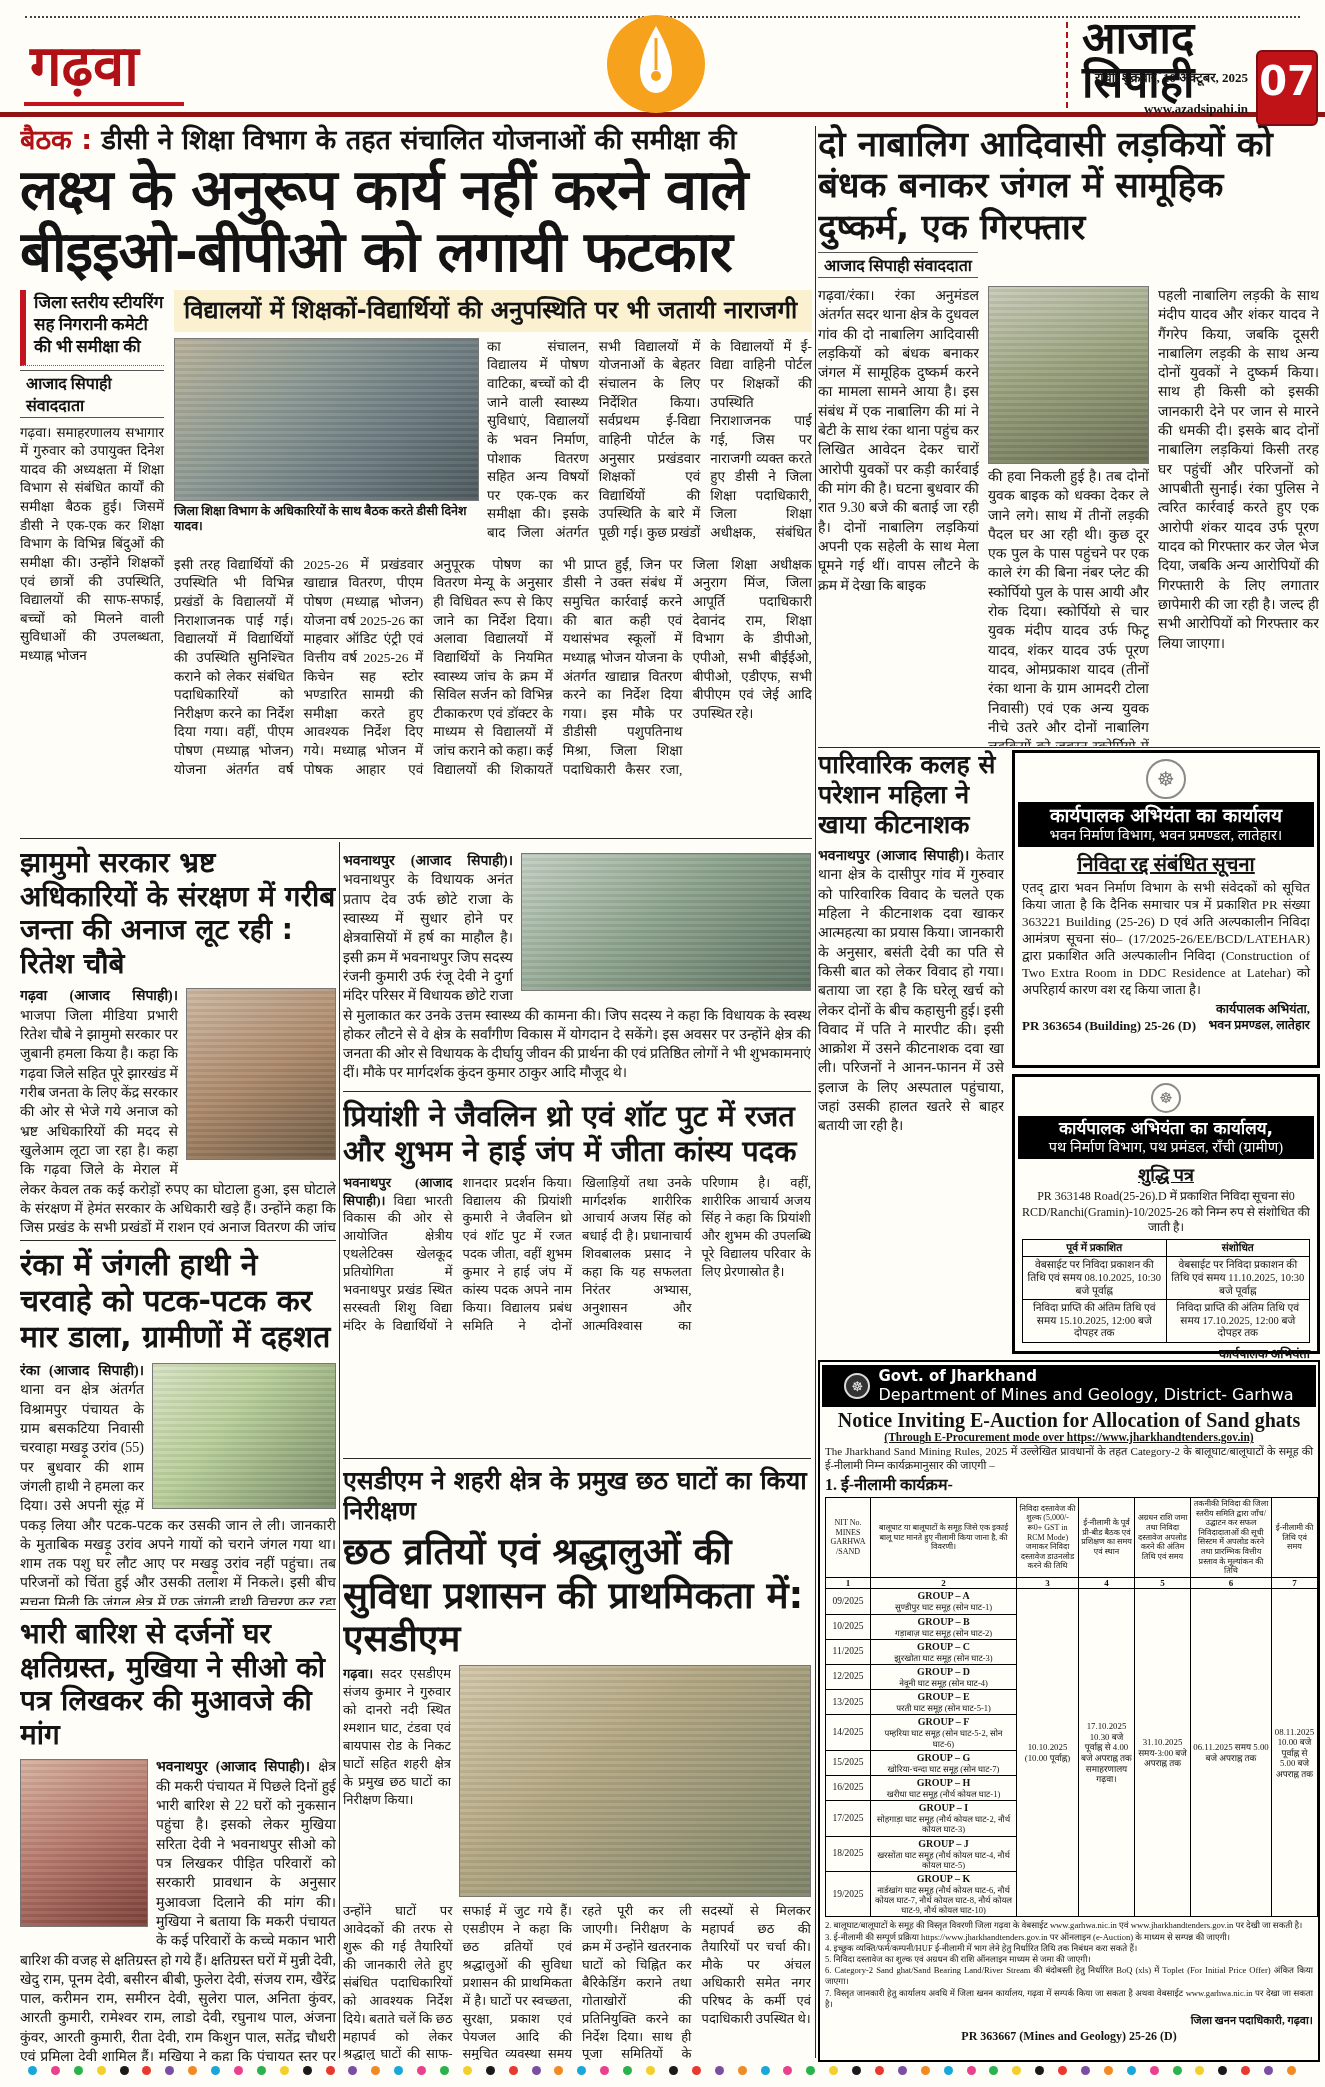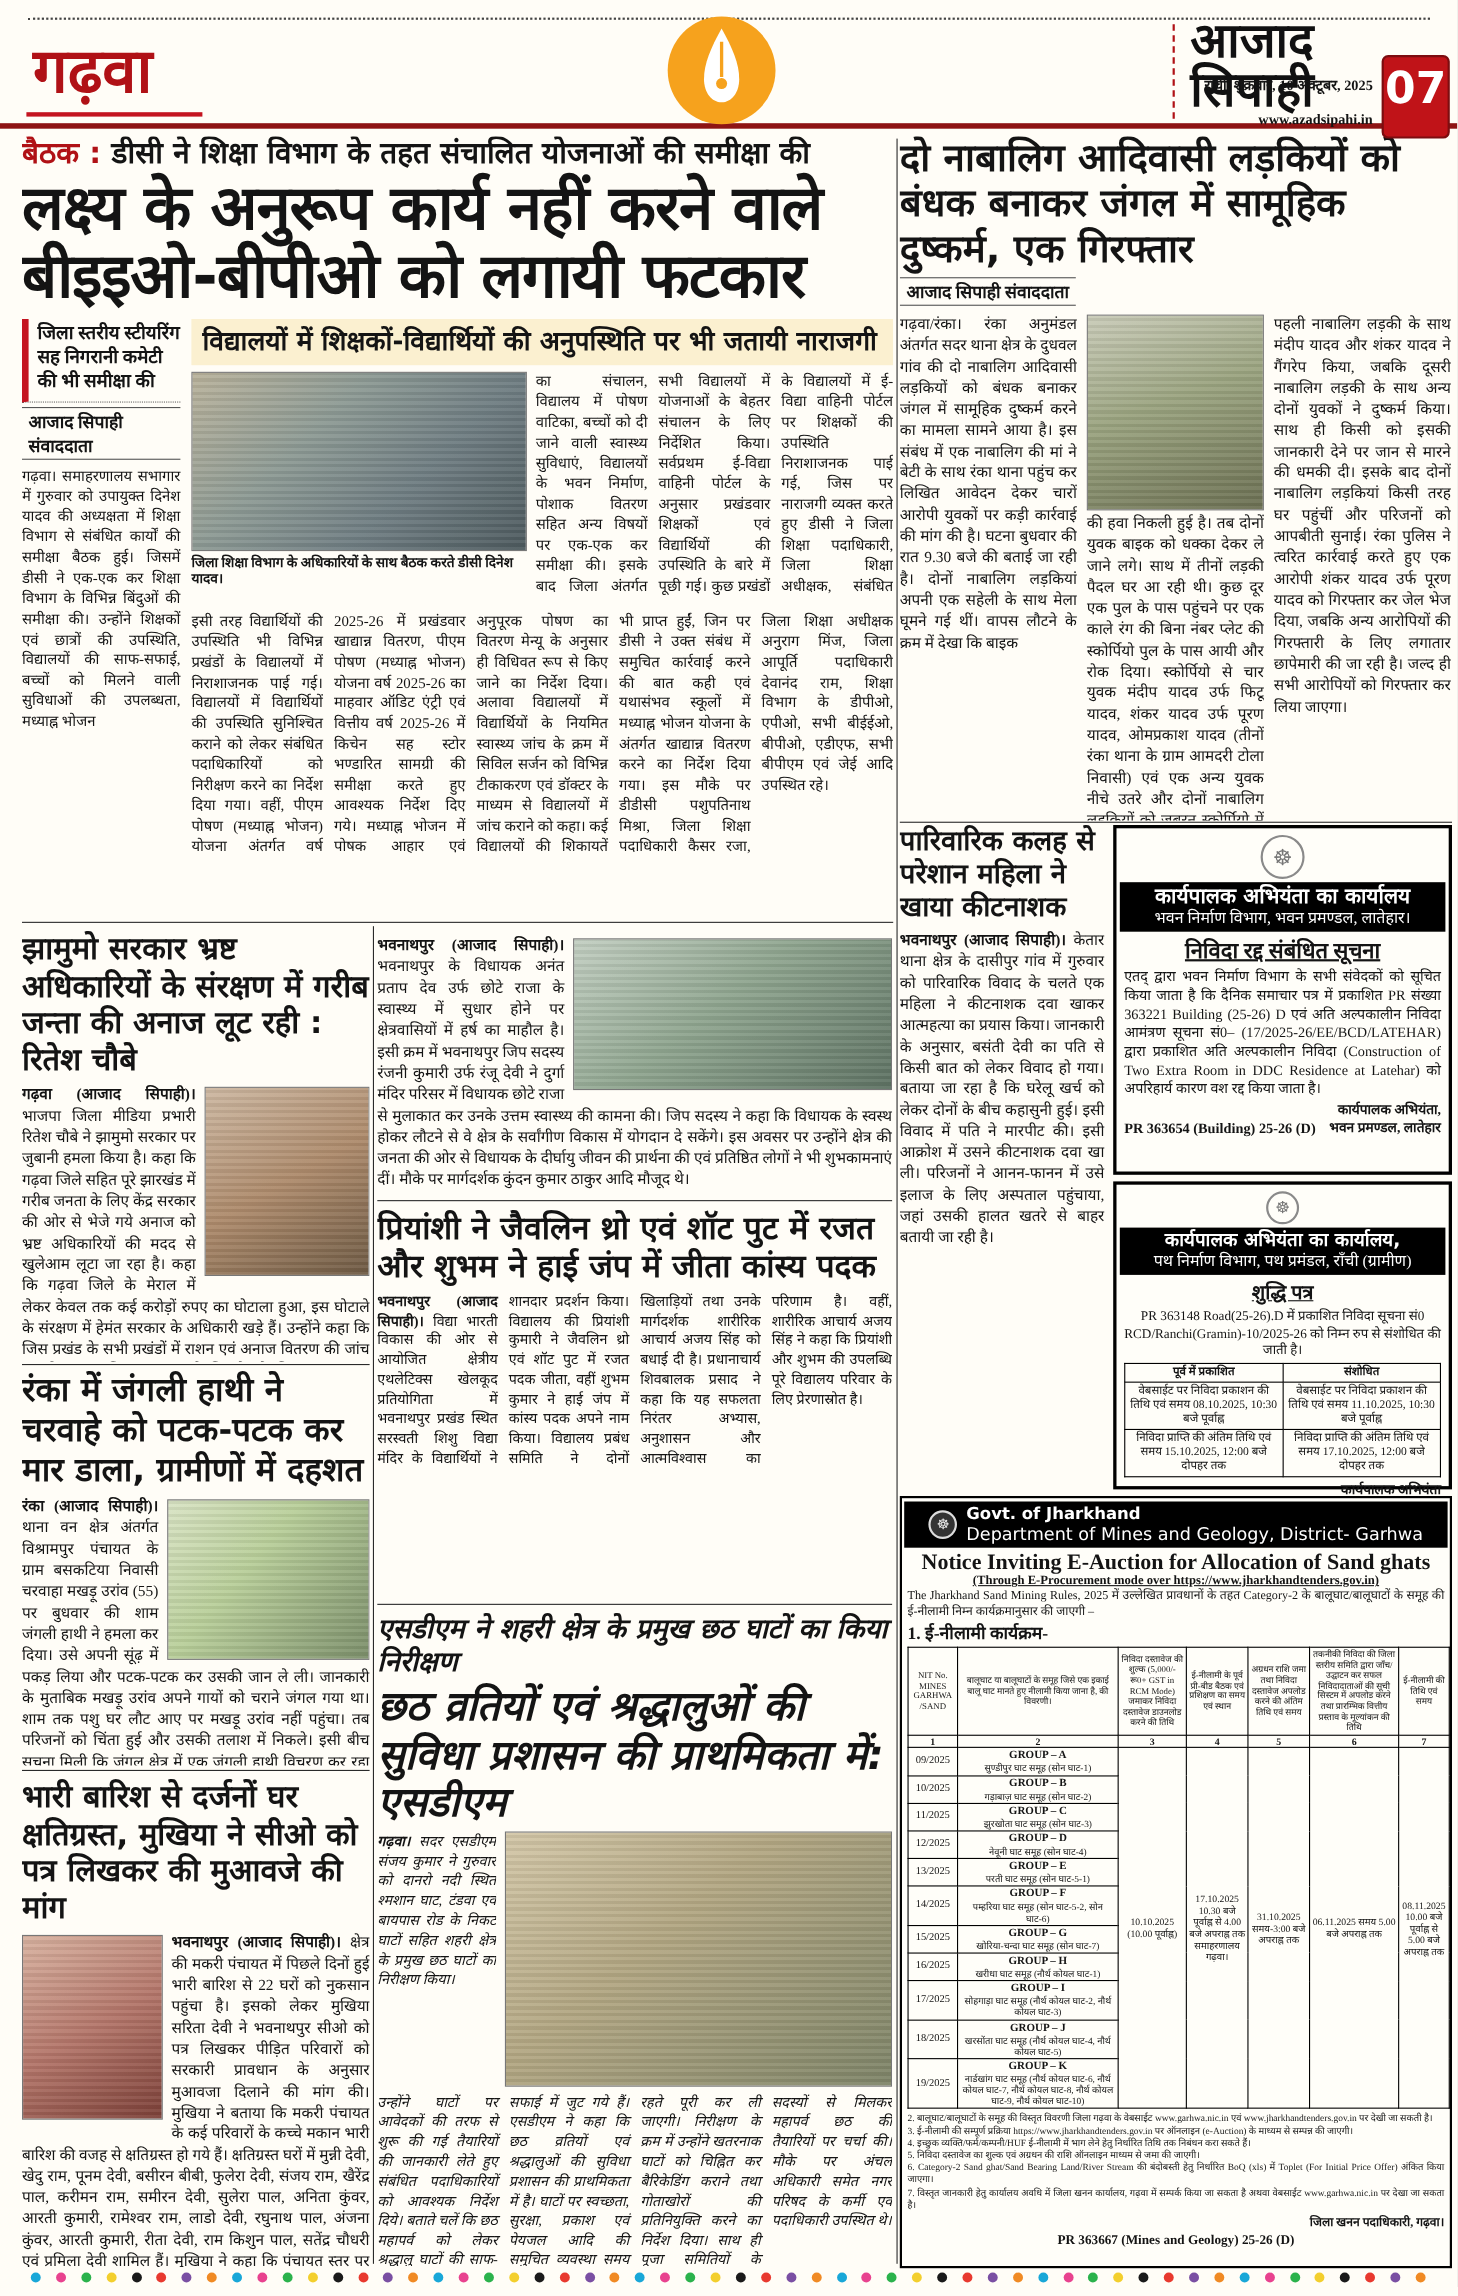--- a/index.html
+++ b/index.html
@@ -214,21 +214,21 @@
 
   <section class="abs clip art" style="left:20px;top:1613px;width:316px;height:448px;" data-name="rain-article">
     <div class="headline-m" data-name="rain-headline">भारी बारिश से दर्जनों घर क्षतिग्रस्त, मुखिया ने सीओ को पत्र लिखकर की मुआवजे की मांग</div>
     <div style="margin-top:6px;" class="body-t">
       <div class="photo f-left" style="width:128px;height:168px;background:linear-gradient(150deg,#d8b2a0,#b4766a 50%,#7c4038);" data-name="rain-victim-photo"></div>
       <b data-name="rain-byline">भवनाथपुर (आजाद सिपाही)।</b>
       <span data-name="rain-body">क्षेत्र की मकरी पंचायत में पिछले दिनों हुई भारी बारिश से 22 घरों को नुकसान पहुंचा है। इसको लेकर मुखिया सरिता देवी ने भवनाथपुर सीओ को पत्र लिखकर पीड़ित परिवारों को सरकारी प्रावधान के अनुसार मुआवजा दिलाने की मांग की। मुखिया ने बताया कि मकरी पंचायत के कई परिवारों के कच्चे मकान भारी बारिश की वजह से क्षतिग्रस्त हो गये हैं। क्षतिग्रस्त घरों में मुन्नी देवी, खेदु राम, पूनम देवी, बसीरन बीबी, फुलेरा देवी, संजय राम, खैरेंद्र पाल, करीमन राम, समीरन देवी, सुलेरा पाल, अनिता कुंवर, आरती कुमारी, रामेश्वर राम, लाडो देवी, रघुनाथ पाल, अंजना कुंवर, आरती कुमारी, रीता देवी, राम किशुन पाल, सतेंद्र चौधरी एवं प्रमिला देवी शामिल हैं। मुखिया ने कहा कि पंचायत स्तर पर प्रभावित परिवारों की सूची तैयार कर अंचल कार्यालय को भेज दी गई है। उन्होंने जल्द से जल्द सभी पीड़ितों को मुआवजा उपलब्ध कराने की मांग की।</span>
     </div>
   </section>
 
-  <section class="abs clip art" style="left:343px;top:1462px;width:468px;height:598px;font-style:italic;" data-name="sdm-article">
+  <section class="abs clip art" style="left:343px;top:1462px;width:468px;height:598px;" data-name="sdm-article">
     <div class="headline-m" style="font-size:25px;" data-name="sdm-kicker">एसडीएम ने शहरी क्षेत्र के प्रमुख छठ घाटों का किया निरीक्षण</div>
     <div class="headline-l" style="font-size:37px;margin-top:4px;" data-name="sdm-headline">छठ व्रतियों एवं श्रद्धालुओं की सुविधा प्रशासन की प्राथमिकता में: एसडीएम</div>
     <div class="sdm-row">
       <p class="body-t clip" style="margin:0;width:108px;flex:none;height:232px;font-size:13px;" data-name="sdm-body-col1">
         <b data-name="sdm-byline">गढ़वा।</b>
         <span>सदर एसडीएम संजय कुमार ने गुरुवार को दानरो नदी स्थित श्मशान घाट, टंडवा एवं बायपास रोड के निकट घाटों सहित शहरी क्षेत्र के प्रमुख छठ घाटों का निरीक्षण किया।</span>
       </p>
       <div class="photo" style="flex:1;height:232px;background:linear-gradient(140deg,#d3c7a8,#b3a783 40%,#7e8468);" data-name="ghat-inspection-photo"></div>
     </div>
     <div class="cols4 body-t clip" style="height:292px;" data-name="sdm-body-rest">उन्होंने घाटों पर आवेदकों की तरफ से शुरू की गई तैयारियों की जानकारी लेते हुए संबंधित पदाधिकारियों को आवश्यक निर्देश दिये। बताते चलें कि छठ महापर्व को लेकर श्रद्धालु घाटों की साफ-सफाई में जुट गये हैं। एसडीएम ने कहा कि छठ व्रतियों एवं श्रद्धालुओं की सुविधा प्रशासन की प्राथमिकता में है। घाटों पर स्वच्छता, सुरक्षा, प्रकाश एवं पेयजल आदि की समुचित व्यवस्था समय रहते पूरी कर ली जाएगी। निरीक्षण के क्रम में उन्होंने खतरनाक घाटों को चिह्नित कर बैरिकेडिंग कराने तथा गोताखोरों की प्रतिनियुक्ति करने का निर्देश दिया। साथ ही पूजा समितियों के सदस्यों से मिलकर महापर्व छठ की तैयारियों पर चर्चा की। मौके पर अंचल अधिकारी समेत नगर परिषद के कर्मी एवं पदाधिकारी उपस्थित थे।</div>

